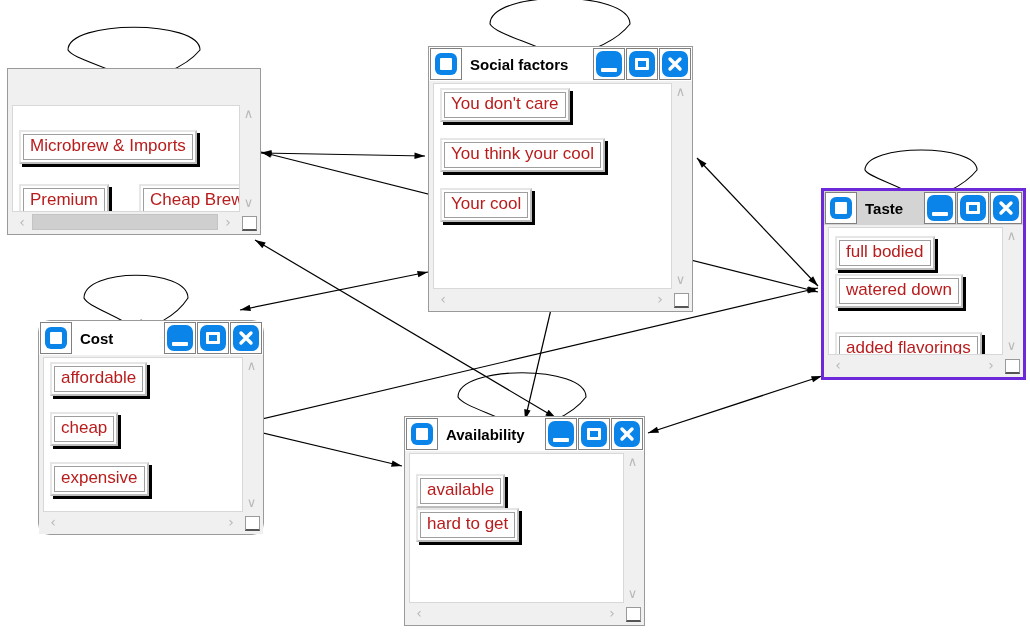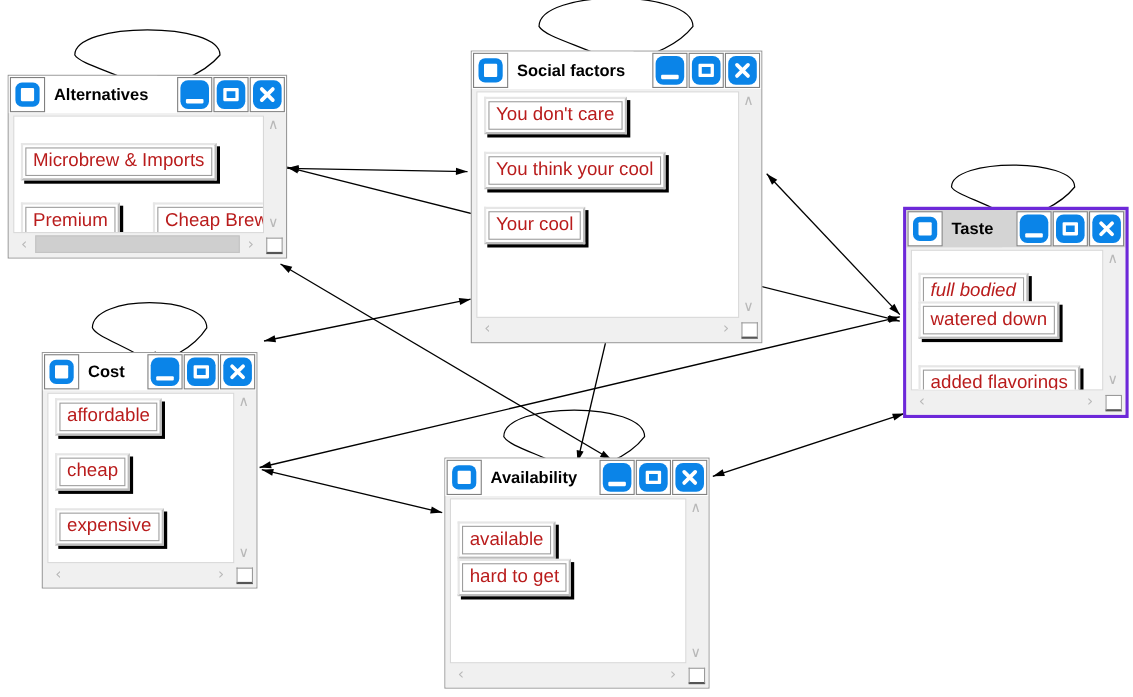--- a/index.html
+++ b/index.html
@@ -278,46 +278,20 @@
       <polygon points="562,58 564.261834013416,47.23505193251011 569.9451190690829,50.392432518991725" fill="#000000"></polygon>
       <path d="M 865 170 C 865 143.4, 977 143.4, 977 170 C 963 187.5, 937 197, 923 200 C 895.8 183.3, 869.48 177.7, 865 170 Z" fill="none" stroke="#000000" stroke-width="1.1"></path>
       <polygon points="923,200 926.4628370893055,189.55927400546636 931.7532801280273,193.33816189026766" fill="#000000"></polygon>
       <path d="M 84 298 C 84 267.6, 188 267.6, 188 298 C 175 318, 152 327, 138 330 C 112.6 313.2, 88.16 306.8, 84 298 Z" fill="none" stroke="#000000" stroke-width="1.1"></path>
       <polygon points="138,330 140.8129936178837,319.3657596930601 146.32620756694078,322.81151841122073" fill="#000000"></polygon>
       <path d="M 458 397 C 458 364.7, 586 364.7, 586 397 C 570 418.25, 538 427, 524 430 C 493.2 413.15, 463.12 406.35, 458 397 Z" fill="none" stroke="#000000" stroke-width="1.1"></path>
       <polygon points="524,430 526.5262143525871,419.29400910495514 532.1300318552089,422.5903723417916" fill="#000000"></polygon>
     </svg>
   <div id="windows-host">
       <div class="win" style="left: 7px; top: 68px; width: 254px; height: 167px;">
-        <div class="titlebar">
-          <div class="tb-left">
-            <div class="sysmenu">
-              <span class="glyph">
-                <i></i>
-              </span>
-            </div>
-            <div class="wintitle">Alternatives</div>
-          </div>
-          <div class="tb-spacer"></div>
-          <div class="tb-buttons">
-            <div class="tbbtn min">
-              <span class="sq"></span>
-            </div>
-            <div class="tbbtn max">
-              <span class="sq"></span>
-            </div>
-            <div class="tbbtn close">
-              <span class="sq">
-                <svg width="20" height="20" viewBox="0 0 20 20">
-                  <path d="M5 5 L15 15 M15 5 L5 15" stroke="#ffffff" stroke-width="3.4" stroke-linecap="round" fill="none"></path>
-                </svg>
-              </span>
-            </div>
-          </div>
-        </div>
         <div class="winbody">
           <div class="clientarea">
             <div class="nodebtn" style="left: 6px; top: 78px;">
               <div class="inner">Premium</div>
             </div>
             <div class="nodebtn" style="left: 6px; top: 24px;">
               <div class="inner">Microbrew &amp; Imports</div>
             </div>
             <div class="nodebtn" style="left: 126px; top: 78px;">
               <div class="inner">Cheap Brew</div>
@@ -410,21 +384,21 @@
               <span class="sq">
                 <svg width="20" height="20" viewBox="0 0 20 20">
                   <path d="M5 5 L15 15 M15 5 L5 15" stroke="#ffffff" stroke-width="3.4" stroke-linecap="round" fill="none"></path>
                 </svg>
               </span>
             </div>
           </div>
         </div>
         <div class="winbody">
           <div class="clientarea">
-            <div class="nodebtn" style="left: 6px; top: 20px; font-style: italic;">
+            <div class="nodebtn" style="left: 6px; top: 8px;">
               <div class="inner">full bodied</div>
             </div>
             <div class="nodebtn" style="left: 6px; top: 46px;">
               <div class="inner">watered down</div>
             </div>
             <div class="nodebtn" style="left: 6px; top: 104px;">
               <div class="inner">added flavorings</div>
             </div>
           </div>
           <div class="vscroll">
@@ -432,21 +406,21 @@
             <div class="chev dn">∨</div>
           </div>
           <div class="hscroll">
             <div class="arrowL">‹</div>
             <div class="track"></div>
             <div class="arrowR">›</div>
           </div>
           <div class="resizegrip"></div>
         </div>
       </div>
-      <div class="win" style="left: 38px; top: 320px; width: 196px; height: 215px;">
+      <div class="win" style="left: 38px; top: 320px; width: 226px; height: 215px; border-radius: 12px;">
         <div class="titlebar">
           <div class="tb-left">
             <div class="sysmenu">
               <span class="glyph">
                 <i></i>
               </span>
             </div>
             <div class="wintitle">Cost</div>
           </div>
           <div class="tb-spacer"></div>

